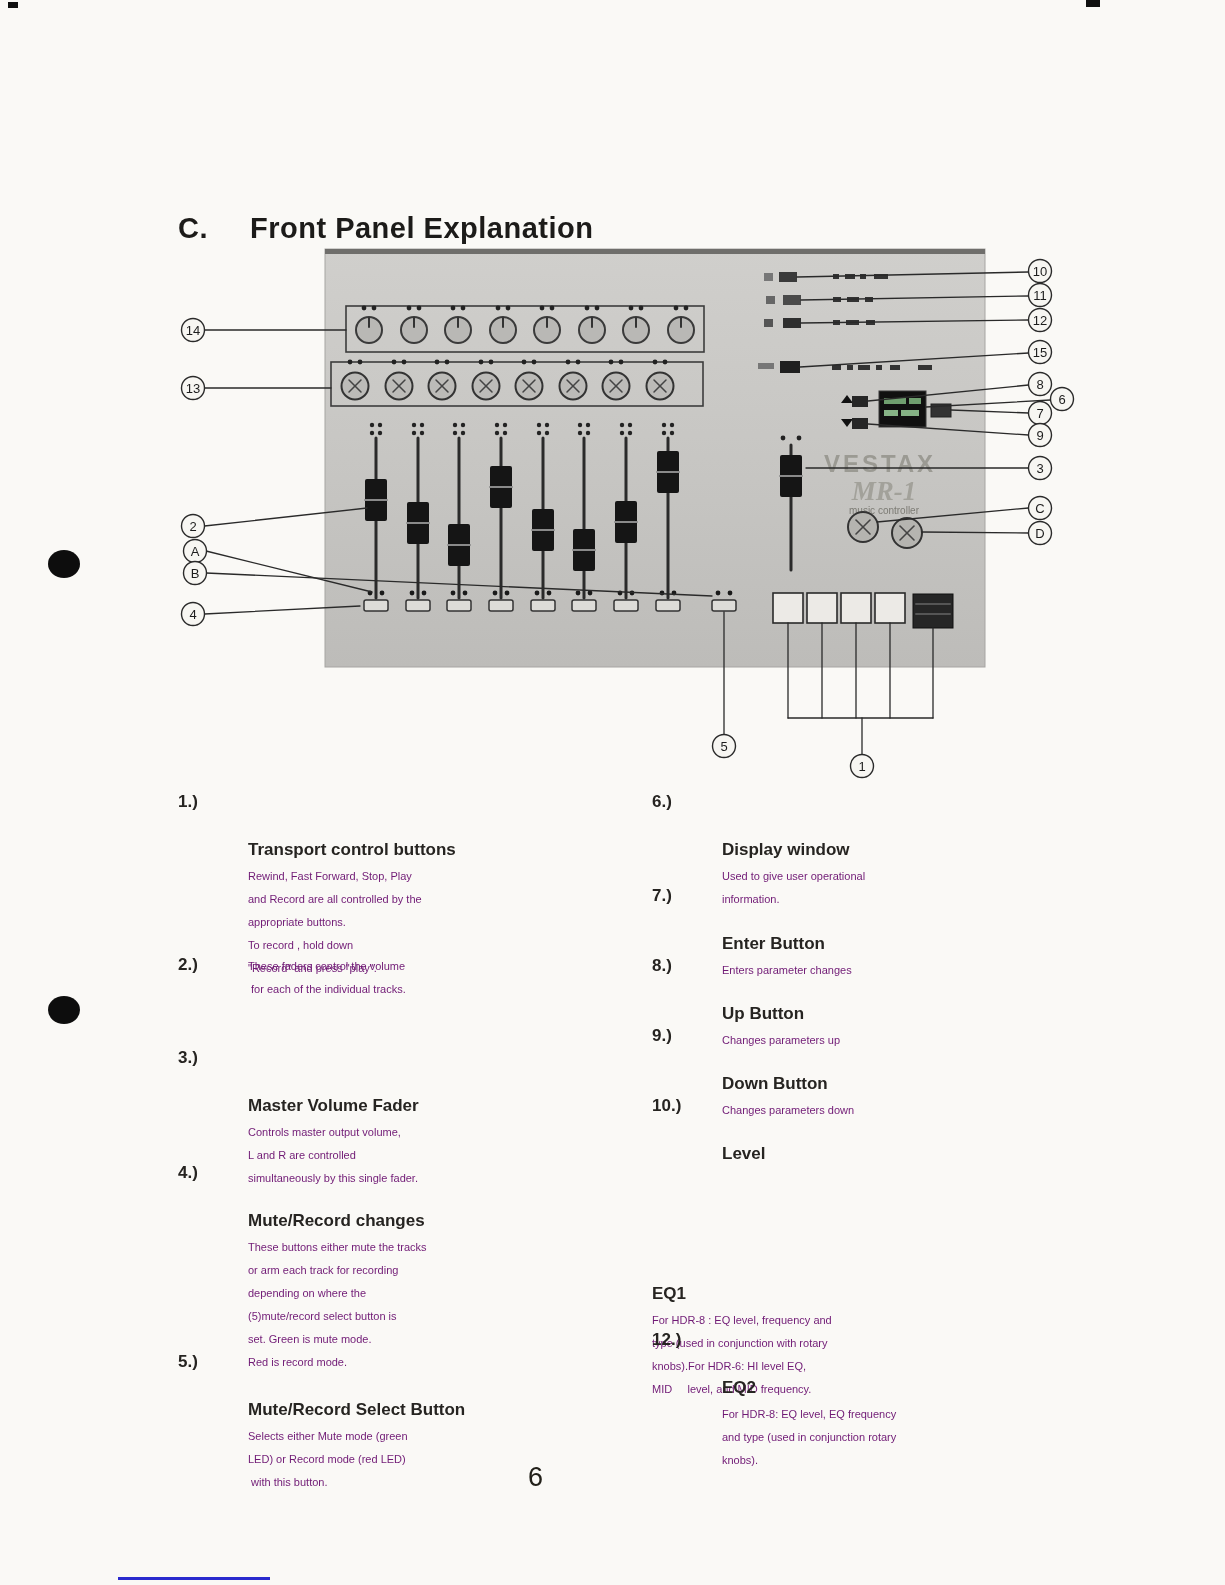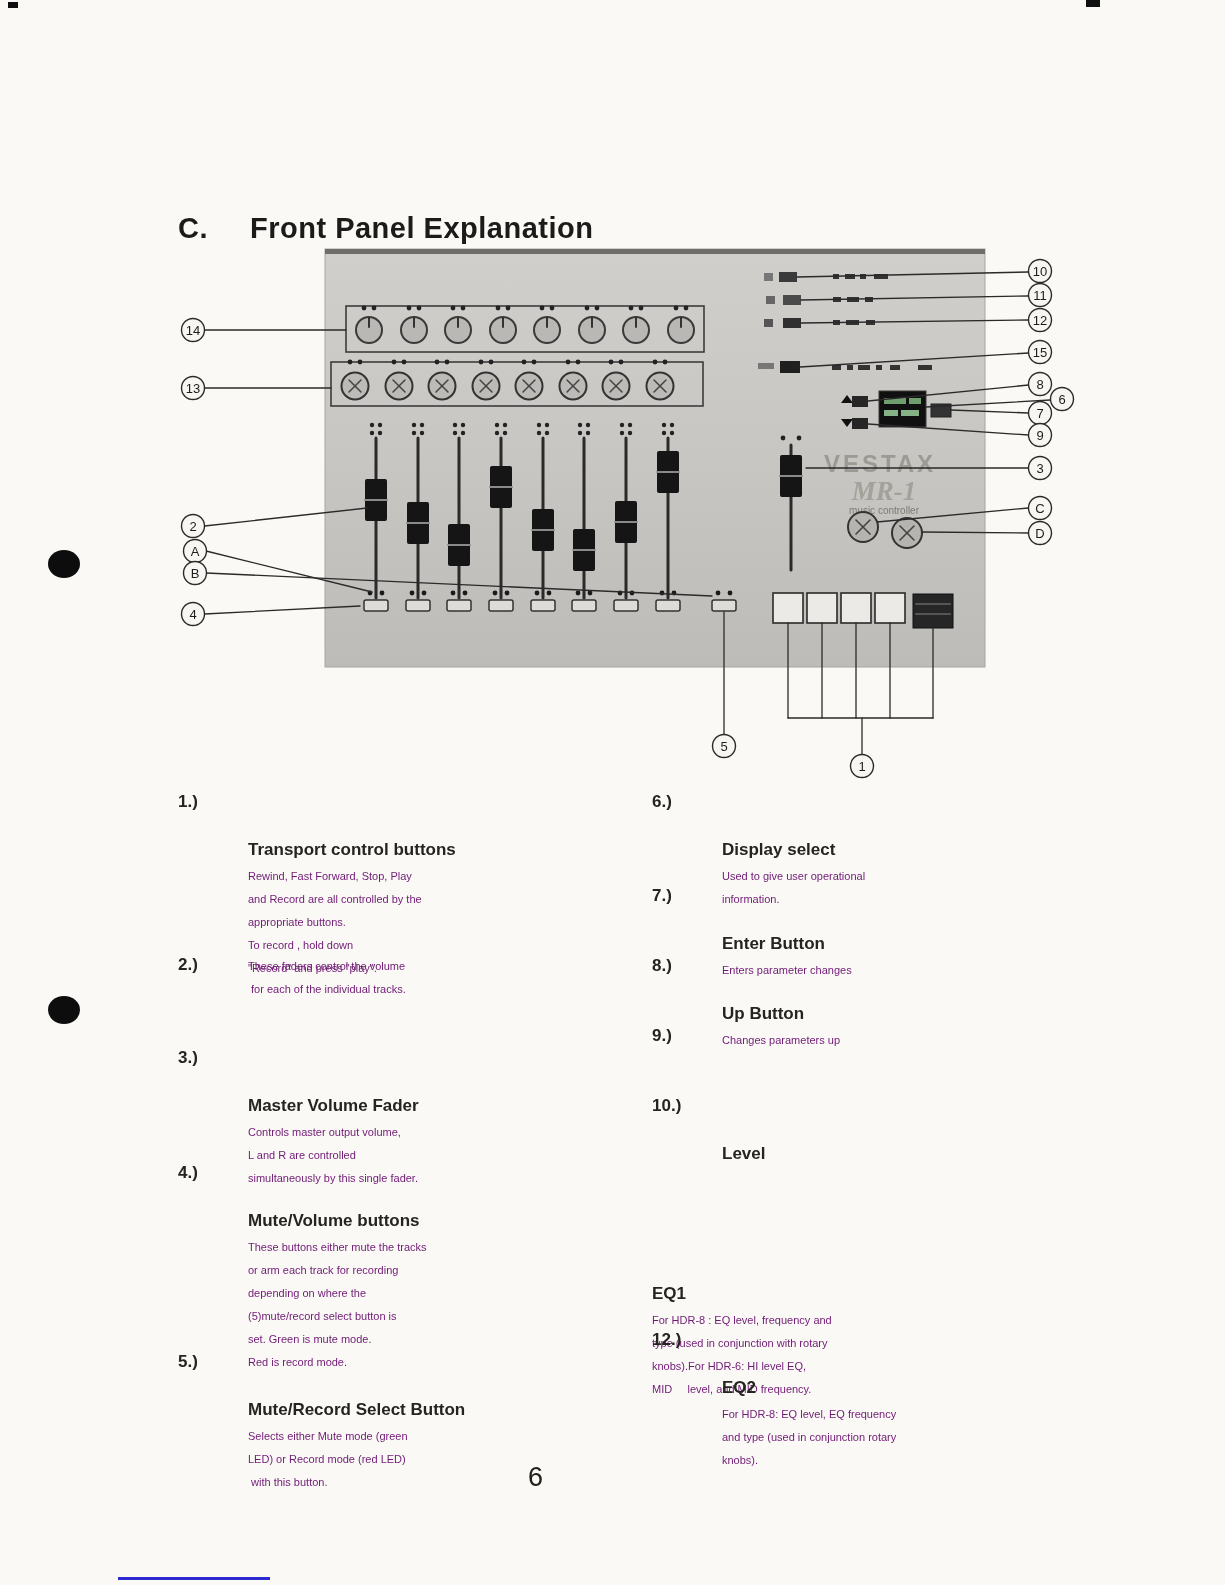--- a/index.html
+++ b/index.html
@@ -367,21 +367,21 @@
     <div class="content">
       <div class="heading">Master Volume Fader</div>
       <div class="body">Controls master output volume,
 L and R are controlled
 simultaneously by this single fader.</div>
     </div>
   </div>
   <div class="item left-col" style="top:1163px">
     <div class="num">4.)</div>
     <div class="content">
-      <div class="heading">Mute/Volume buttons</div>
+      <div class="heading">Mute/Record changes</div>
       <div class="body">These buttons either mute the tracks
 or arm each track for recording
 depending on where the
 (5)mute/record select button is
 set. Green is mute mode.
 Red is record mode.</div>
     </div>
   </div>
   <div class="item left-col" style="top:1352px">
     <div class="num">5.)</div>
@@ -389,41 +389,45 @@
       <div class="heading">Mute/Record Select Button</div>
       <div class="body">Selects either Mute mode (green
 LED) or Record mode (red LED)
 &nbsp;with this button.</div>
     </div>
   </div>
 
   <div class="item right-col" style="top:792px">
     <div class="num">6.)</div>
     <div class="content">
-      <div class="heading">Display select</div>
+      <div class="heading">Display window</div>
       <div class="body">Used to give user operational
 information.</div>
     </div>
   </div>
   <div class="item right-col" style="top:886px">
     <div class="num">7.)</div>
     <div class="content">
       <div class="heading">Enter Button</div>
       <div class="body">Enters parameter changes</div>
     </div>
   </div>
   <div class="item right-col" style="top:956px">
     <div class="num">8.)</div>
     <div class="content">
       <div class="heading">Up Button</div>
       <div class="body">Changes parameters up</div>
     </div>
   </div>
   <div class="item right-col" style="top:1026px">
     <div class="num">9.)</div>
+    <div class="content">
+      <div class="heading">Down Button</div>
+      <div class="body">Changes parameters down</div>
+    </div>
   </div>
   <div class="item right-col" style="top:1096px">
     <div class="num">10.)</div>
     <div class="content">
       <div class="heading">Level</div>
     </div>
   </div>
   <div class="item right-col" style="top:1236px">
     <div class="content">
       <div class="heading">EQ1</div>

